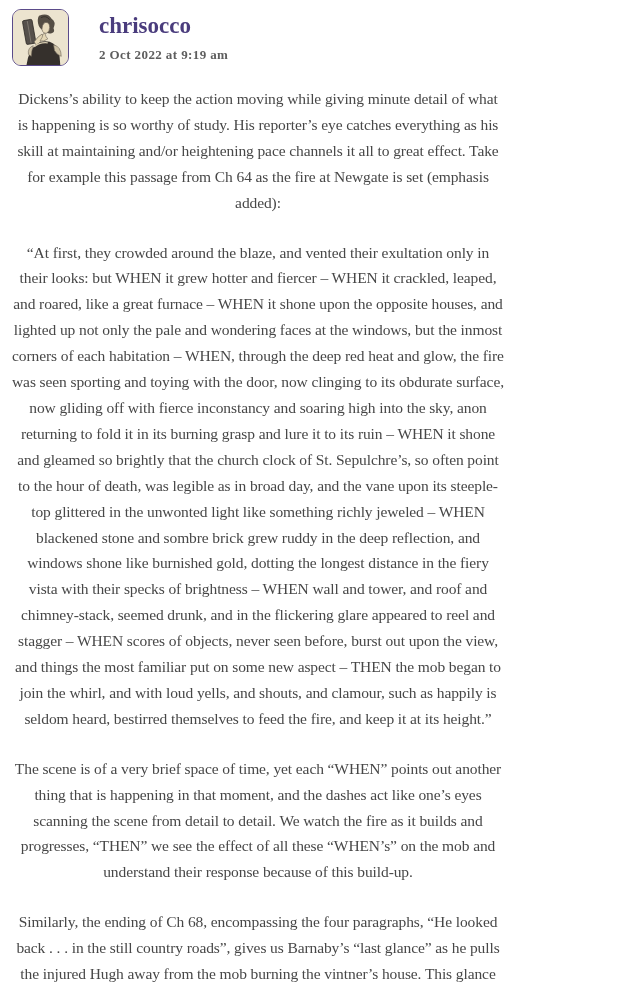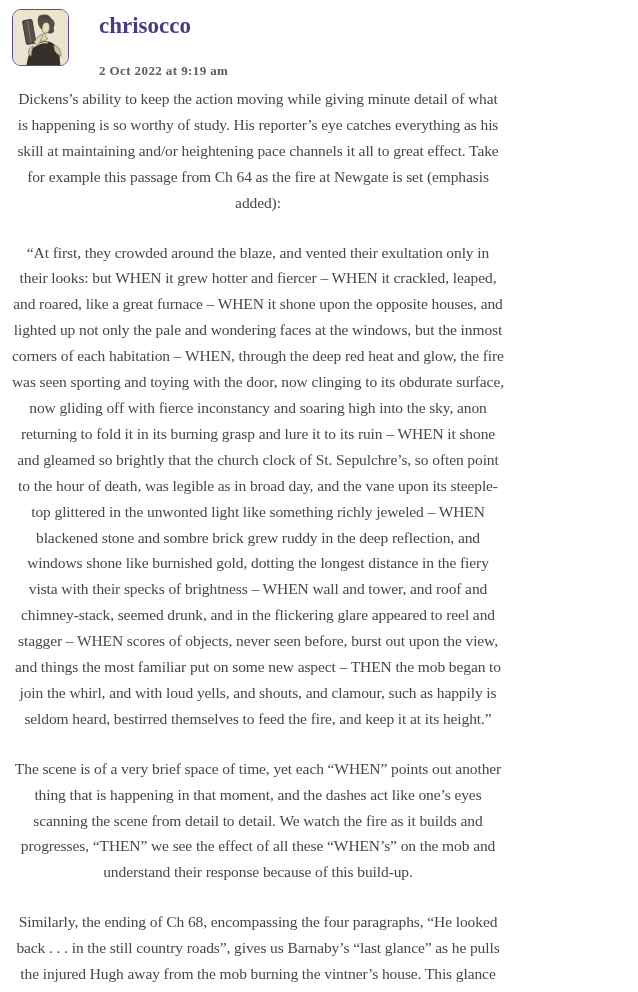--- a/index.html
+++ b/index.html
@@ -37,21 +37,21 @@
     font-size: 23px;
     font-weight: bold;
     color: #4a3c7d;
     text-decoration: none;
     display: inline-block;
     line-height: 1.1;
     cursor: pointer;
   }
   .timestamp {
     display: block;
-    margin-top: 25px;
+    margin-top: 9px;
     font-size: 13px;
     font-weight: 600;
     color: #5e5e5e;
     letter-spacing: 0.4px;
     cursor: pointer;
   }
   .post-body {
     padding: 8px 12px 0 12px;
     color: #474747;
     font-size: 15.5px;

